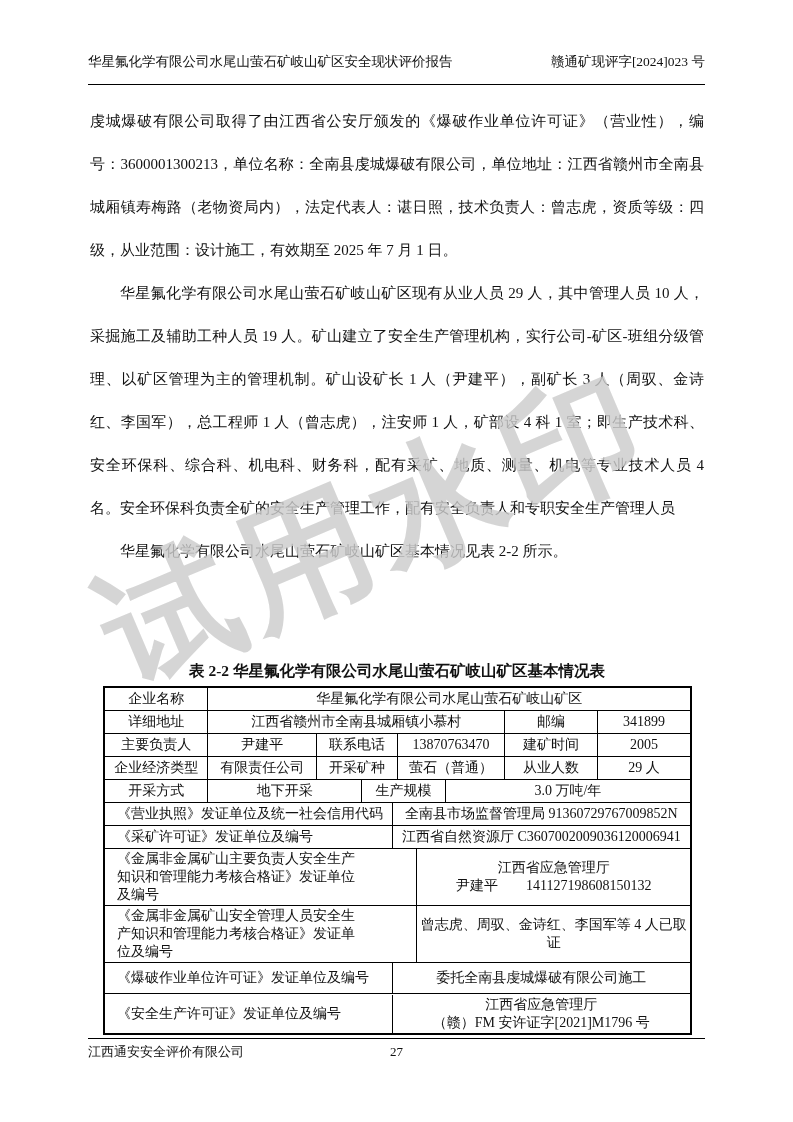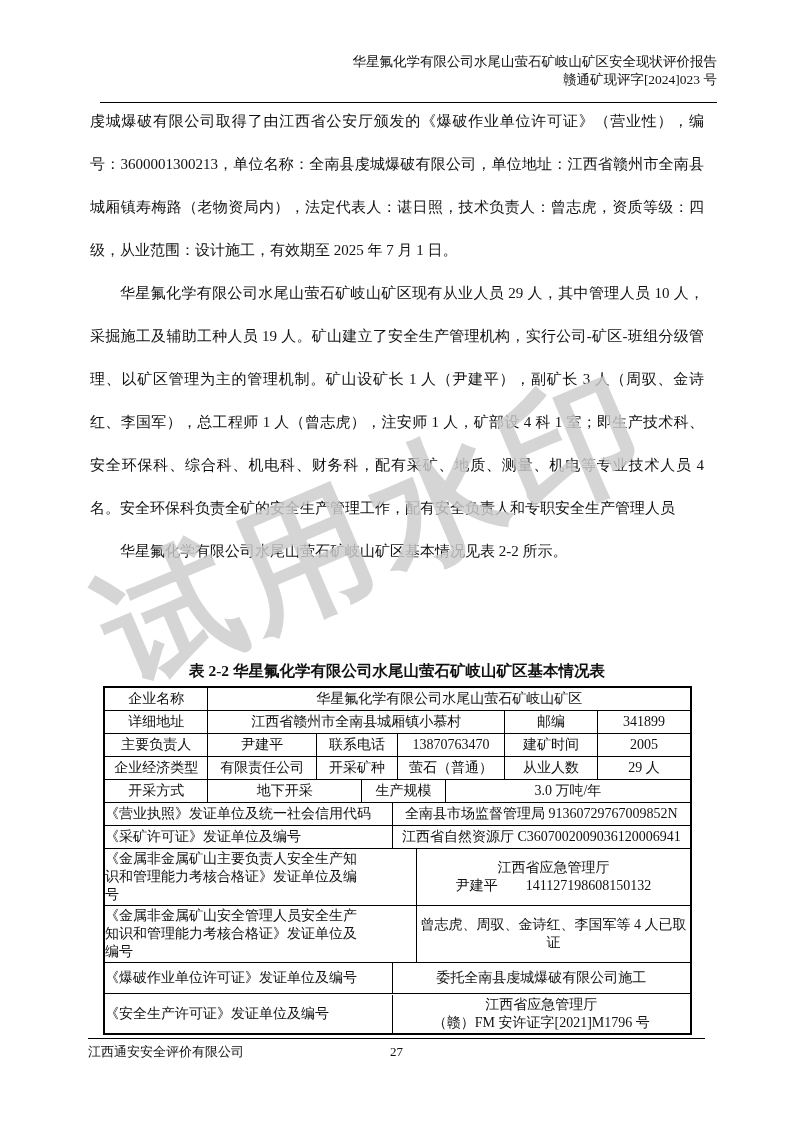--- a/index.html
+++ b/index.html
@@ -3,24 +3,24 @@
 <meta charset="utf-8">
 <style>
   html,body { margin:0; padding:0; background:#e8e8e8; }
   .page {
     position:relative; width:793px; height:1122px; margin:0 auto;
     background:#ffffff; overflow:hidden;
     font-family:"Liberation Serif","DejaVu Serif",serif; color:#111;
   }
   
   .header {
-    position:absolute; top:53px; left:100px; width:617px;
+    position:absolute; top:53px; left:88px; width:617px;
     display:flex; justify-content:space-between; align-items:flex-end;
     font-size:13.5px; line-height:18px;
-    border-bottom:1px solid #000; padding-bottom:13px;flex-direction:column;
+    border-bottom:1px solid #000; padding-bottom:13px;
   }
   
   .content {
     position:absolute; top:100px; left:90px; width:614px;
     font-size:15px; line-height:43px; text-align:justify;
     text-justify:inter-ideograph;
   }
   .content p { margin:0; }
   .content p.indent { text-indent:2em; }
   
@@ -34,21 +34,21 @@
     font-size:14px; line-height:18px; box-sizing:border-box;
   }
   .trow { display:flex; border-top:1px solid #000; }
   .trow:first-child { border-top:none; }
   .tc {
     border-left:1px solid #000; box-sizing:border-box;
     display:flex; flex-direction:column; justify-content:center;
     align-items:center; text-align:center; padding:1px 3px; overflow:hidden;
   }
   .tc:first-child { border-left:none; }
-  .tc.left { align-items:flex-start; text-align:left; padding-left:0; }
+  .tc.left { align-items:flex-start; text-align:left; padding-left:12px; }
   
   .h22 { min-height:22px; } .h43 { min-height:43px;gap:48px; }
   .h30 { min-height:30px; } .h39 { min-height:39px;align-items:center; }
   
   .wA  { width:17.5%; }  .wRest { width:82.5%; }
   .wB1 { width:18.6%; }  .wC1 { width:13.8%; } .wD1 { width:18.3%; }
   .wE1 { width:15.9%; }  .wF1 { width:15.9%; }
   .wR2b{ width:50.7%; }
   .wR5b{ width:26.3%; }  .wR5c{ width:14.3%; } .wR5d{ width:41.9%; }
   .wHL { width:49%; }    .wHR { width:51%; }

